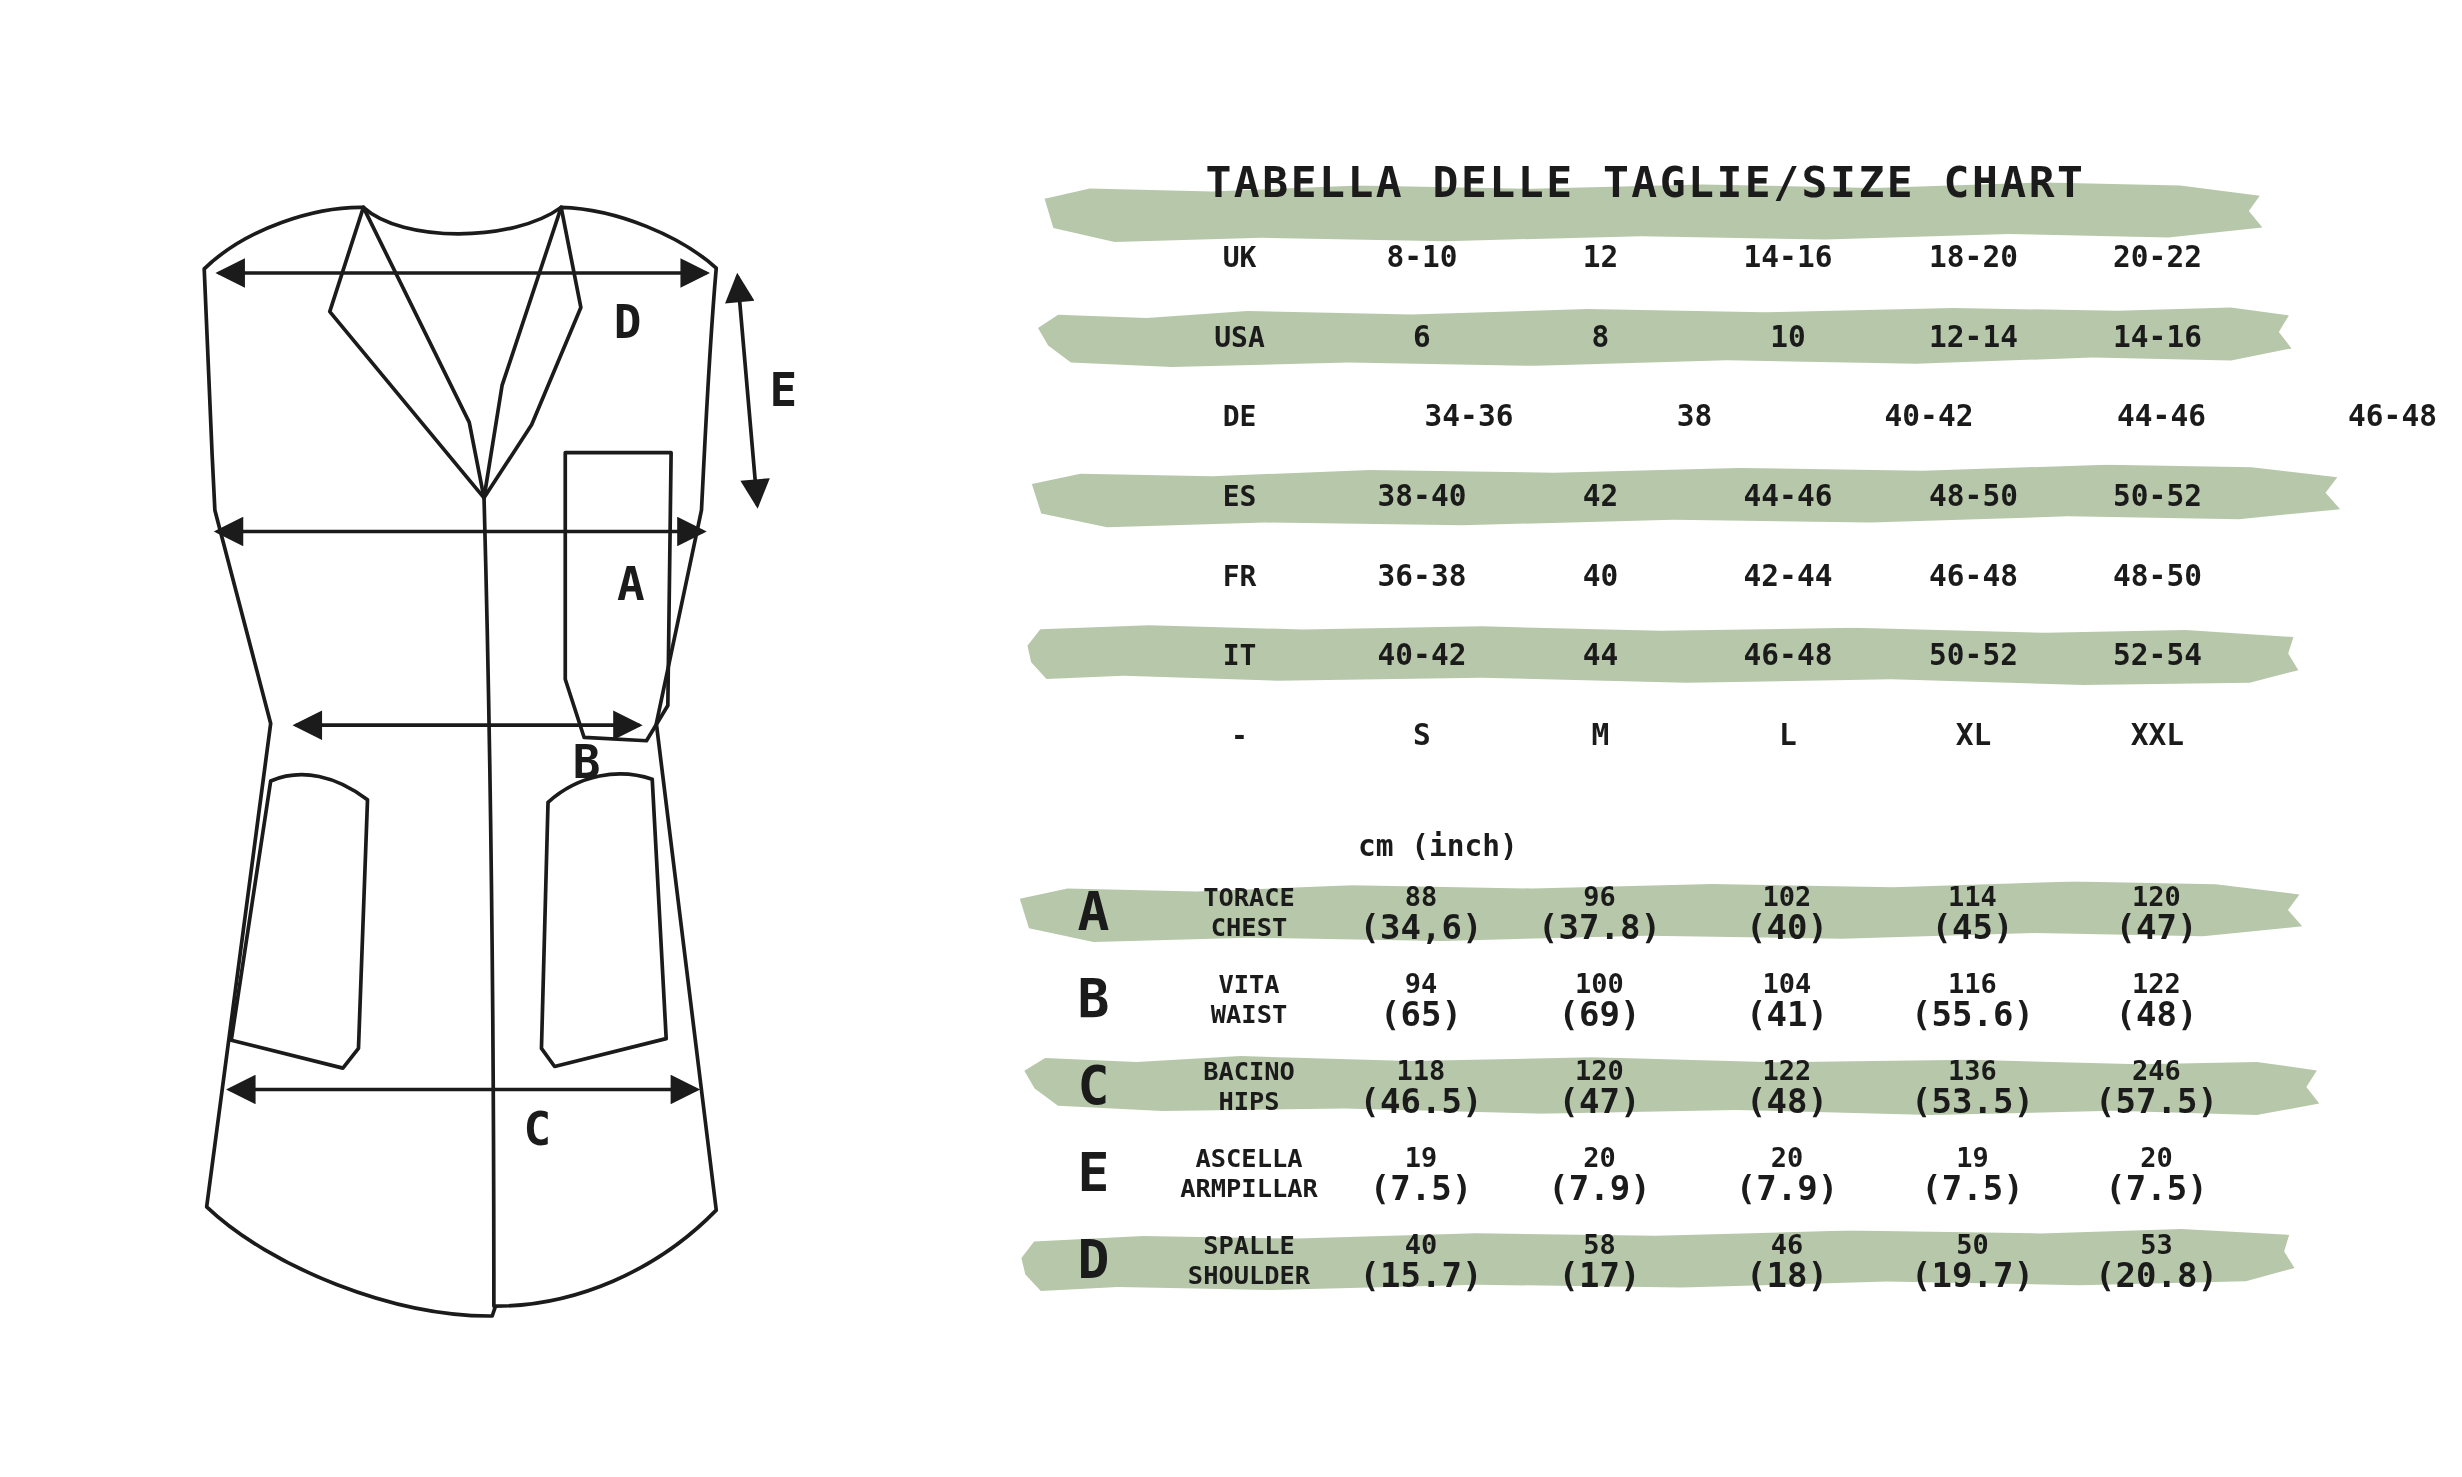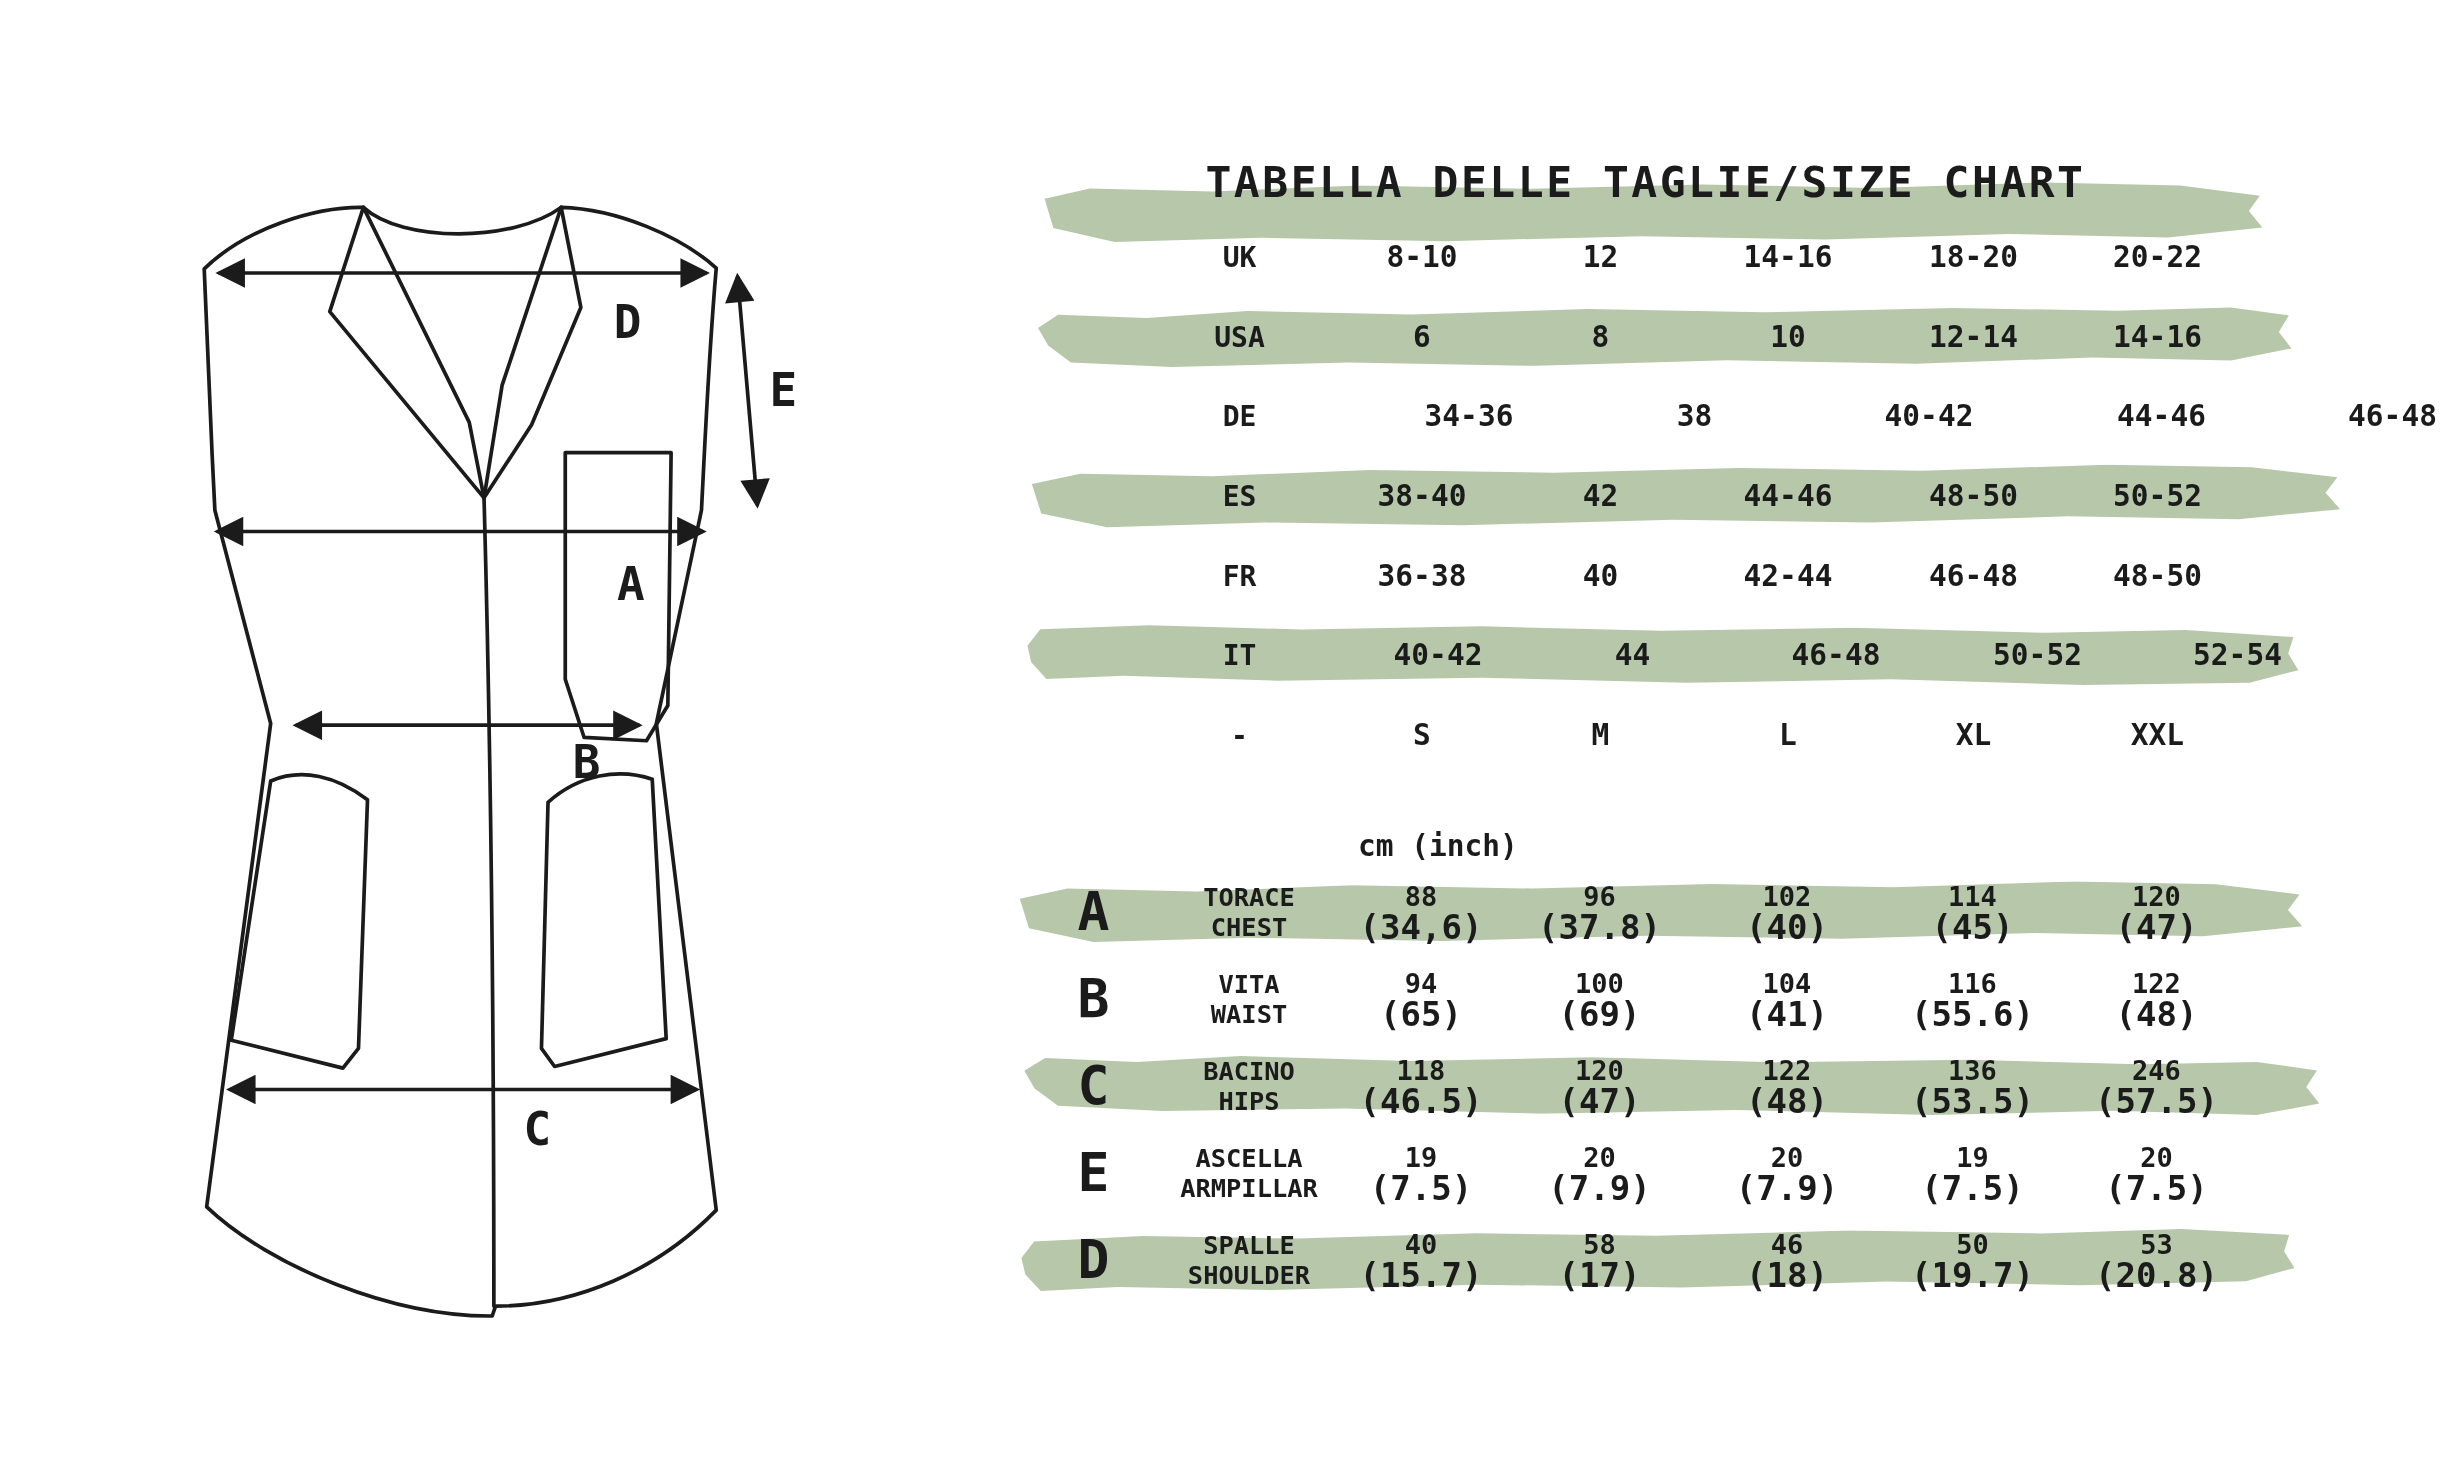--- a/index.html
+++ b/index.html
@@ -158,21 +158,21 @@
 
     <div class="trow srow" style="top:396px;">
       <div class="cell slabel">FR</div>
       <div class="cell">36-38</div>
       <div class="cell">40</div>
       <div class="cell">42-44</div>
       <div class="cell">46-48</div>
       <div class="cell">48-50</div>
     </div>
 
-    <div class="trow srow" style="top:475px;gap:16px;">
+    <div class="trow srow" style="top:475px;">
       <div class="band brush3" style="left:-4.9px;width:1280px;transform:translateY(-50%) rotate(0.3deg);"></div>
       <div class="cell slabel">IT</div>
       <div class="cell">40-42</div>
       <div class="cell">44</div>
       <div class="cell">46-48</div>
       <div class="cell">50-52</div>
       <div class="cell">52-54</div>
     </div>
 
     <div class="trow srow" style="top:555px;">

